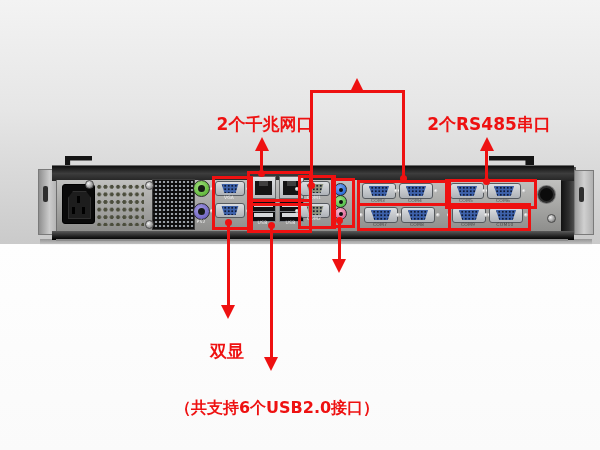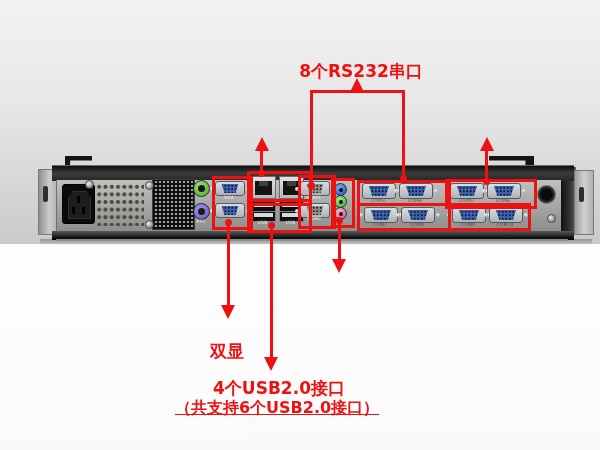--- a/index.html
+++ b/index.html
@@ -76,21 +76,21 @@
   
   .red-box{border:3px solid var(--accent,#ee1111);}
   .red-line{background:var(--accent,#ee1111);}
   .red-dot{width:7px;height:7px;border-radius:50%;background:var(--accent,#ee1111);}
   .arr-up{width:0;height:0;border-left:7px solid transparent;border-right:7px solid transparent;
           border-bottom:14px solid var(--accent,#ee1111);}
   .arr-down{width:0;height:0;border-left:7px solid transparent;border-right:7px solid transparent;
           border-top:14px solid var(--accent,#ee1111);}
   .callout{position:absolute;color:var(--accent,#ee1111);font-weight:700;font-size:17px;line-height:1.15;
           white-space:nowrap;transform:translateX(-50%);text-align:center;}
-  .callout.small{font-size:16px;text-decoration:underline;}
+  .callout.small{font-size:16px;}
 </style>
 </head>
 <body>
 
 <div class="stage">
 
   <div class="abs bg-top"></div>
   <div class="abs bg-bottom"></div>
   <div class="abs chassis-shadow"></div>
 
@@ -250,18 +250,18 @@
   <div class="abs arr-down" style="left:221px;top:305px;"></div>
 
   <div class="abs red-dot" style="left:268px;top:222px;"></div>
   <div class="abs red-line" style="left:270px;top:227px;width:3px;height:130px;"></div>
   <div class="abs arr-down" style="left:264px;top:357px;"></div>
 
   <div class="abs red-dot" style="left:336px;top:217px;"></div>
   <div class="abs red-line" style="left:338px;top:221px;width:3px;height:38px;"></div>
   <div class="abs arr-down" style="left:332px;top:259px;"></div>
 
-  <div class="callout" style="left:361px;top:62px;">8个RS232串口</div>
+  <div class="callout" style="left:265px;top:115px;">2个千兆网口</div>
+  <div class="callout" style="left:489px;top:115px;">2个RS485串口</div>
   <div class="callout" style="left:227px;top:342px;">双显</div>
-  <div class="callout" style="left:279px;top:379px;">4个USB2.0接口</div>
   <div class="callout small" style="left:277px;top:399px;">（共支持6个USB2.0接口）</div>
 
 </div>
 
 </body></html>

